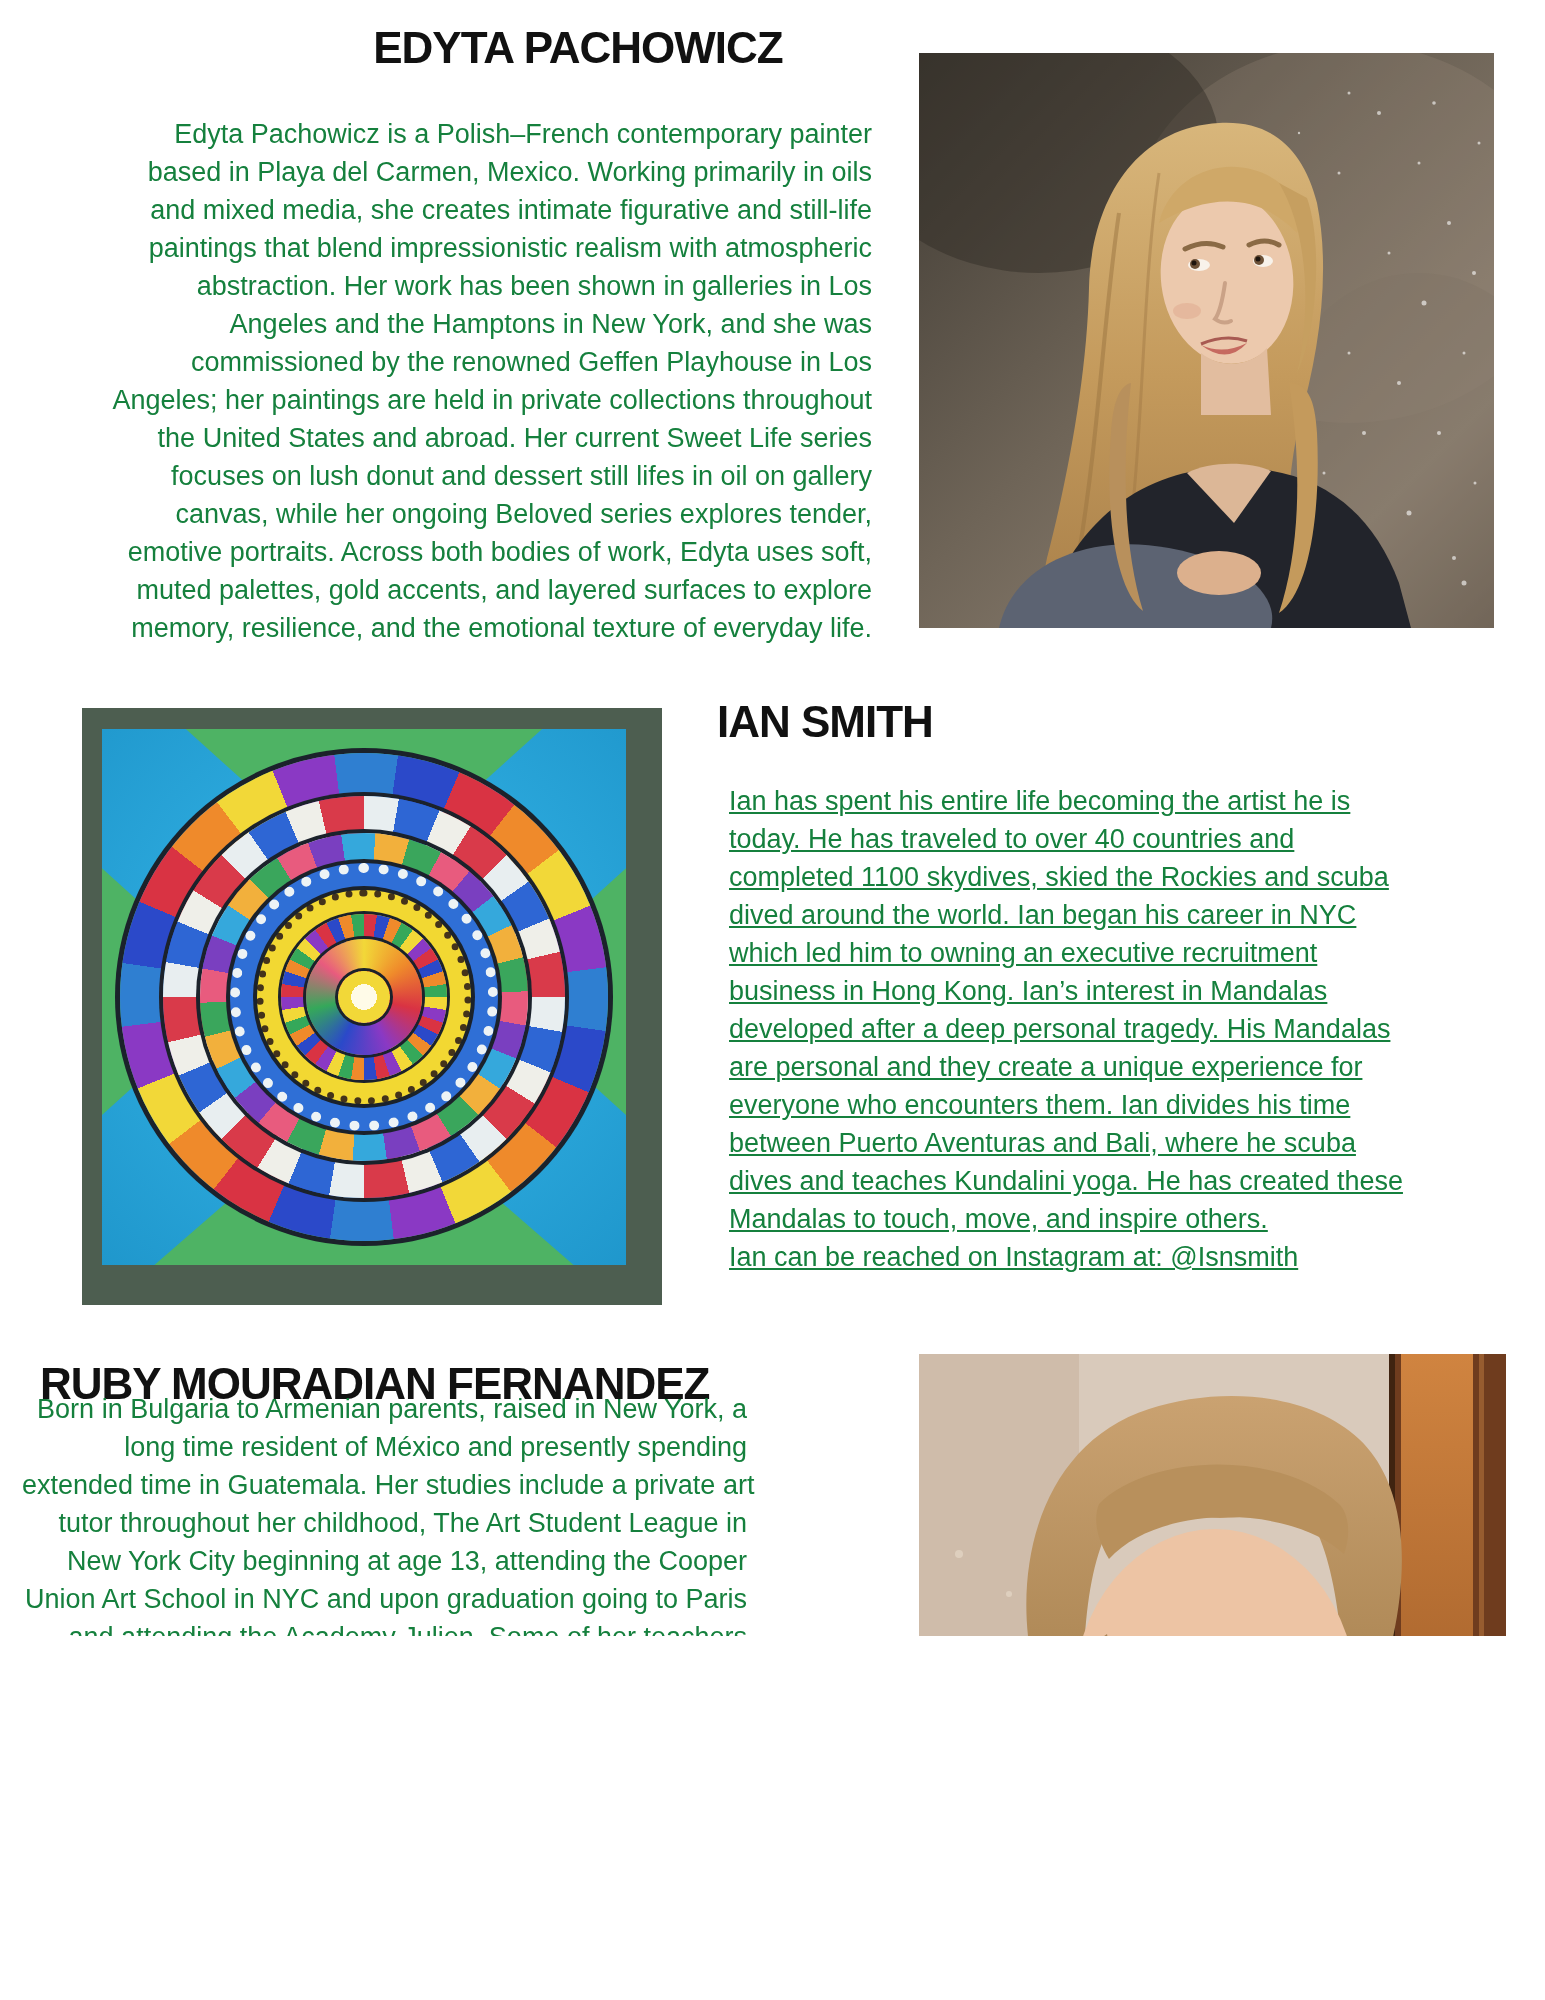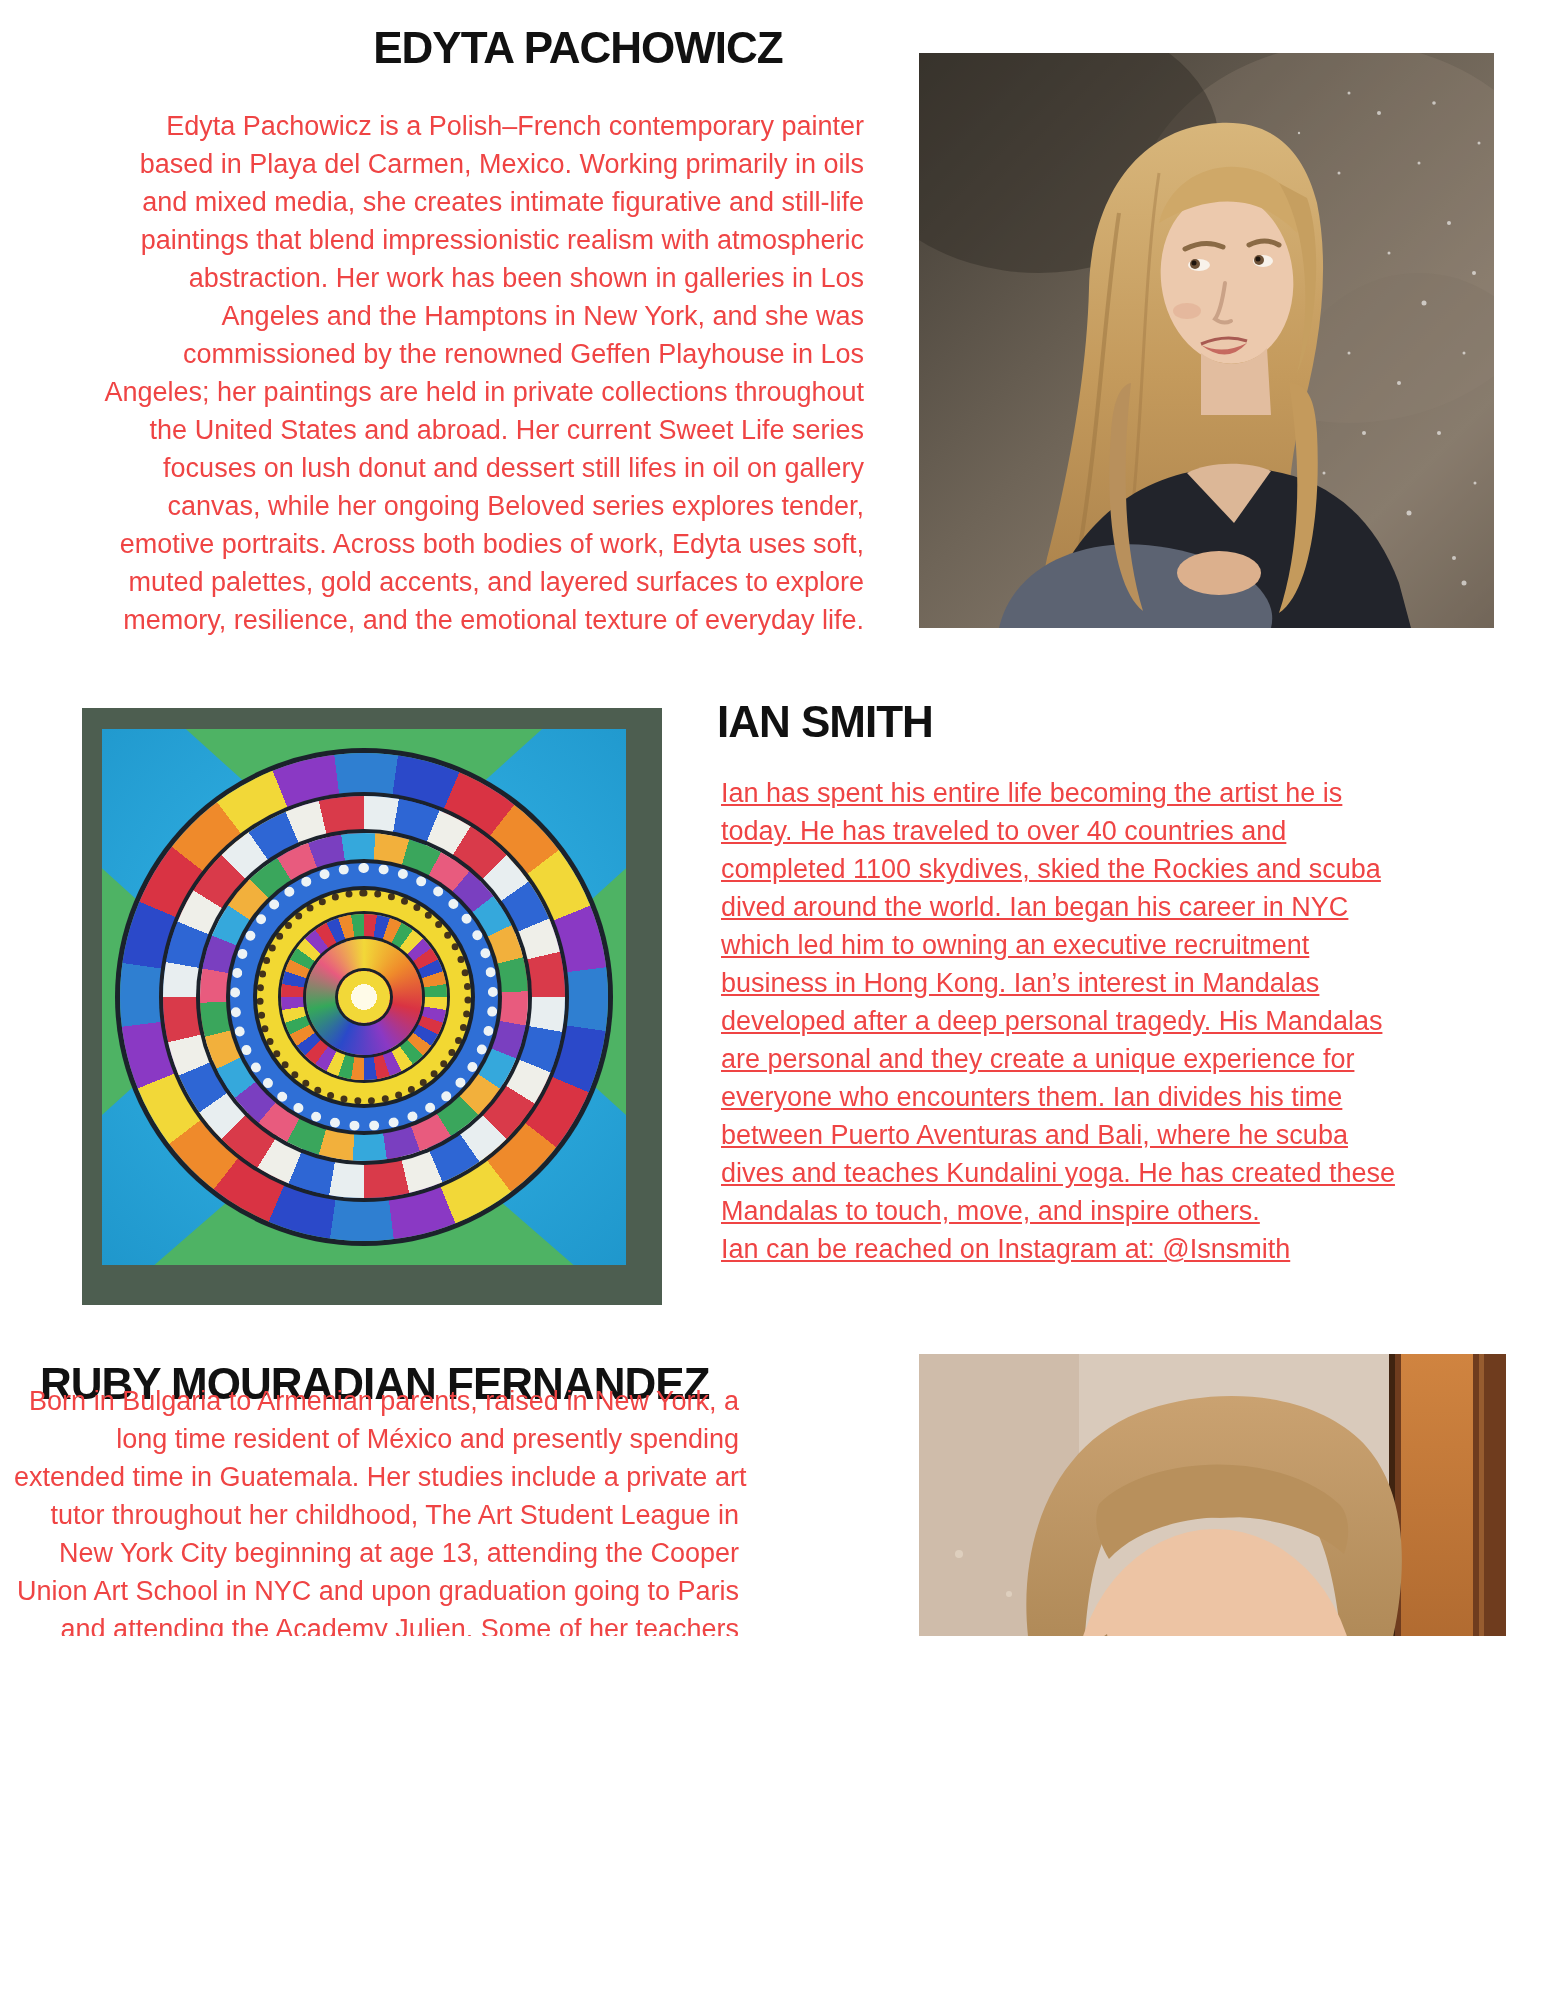--- a/index.html
+++ b/index.html
@@ -8,21 +8,21 @@
     font-family:"Liberation Sans","DejaVu Sans",sans-serif;color:#1a1a1a;overflow:hidden;
   }
   .sec-title{
     position:absolute;margin:0;font-weight:700;font-size:44px;line-height:1;
     letter-spacing:-1px;color:#111;white-space:pre;
   }
   .title-edyta{left:278px;top:26px;width:600px;text-align:center;}
   .title-ian{left:717px;top:700px;text-align:center;}
   .title-ruby{left:40px;top:1362px;width:700px;text-align:left;}
   .bio{
-    position:absolute;margin:4px;font-size:27px;line-height:38px;color:#ef4444;
+    position:absolute;margin:12px;font-size:27px;line-height:38px;color:#15803d;
     white-space:pre;
   }
   .bio-edyta{left:15px;top:103px;width:845px;text-align:right;}
   .bio-ian{left:717px;top:770px;width:740px;text-align:left;text-decoration:underline;}
   .bio-ruby{left:10px;top:1378px;width:725px;text-align:right;}
 
   figure{margin:0;padding:0;}
   .photo{position:absolute;overflow:hidden;}
   .photo svg{display:block;width:100%;height:100%;}
   .photo-edyta{left:919px;top:53px;width:575px;height:575px;}

